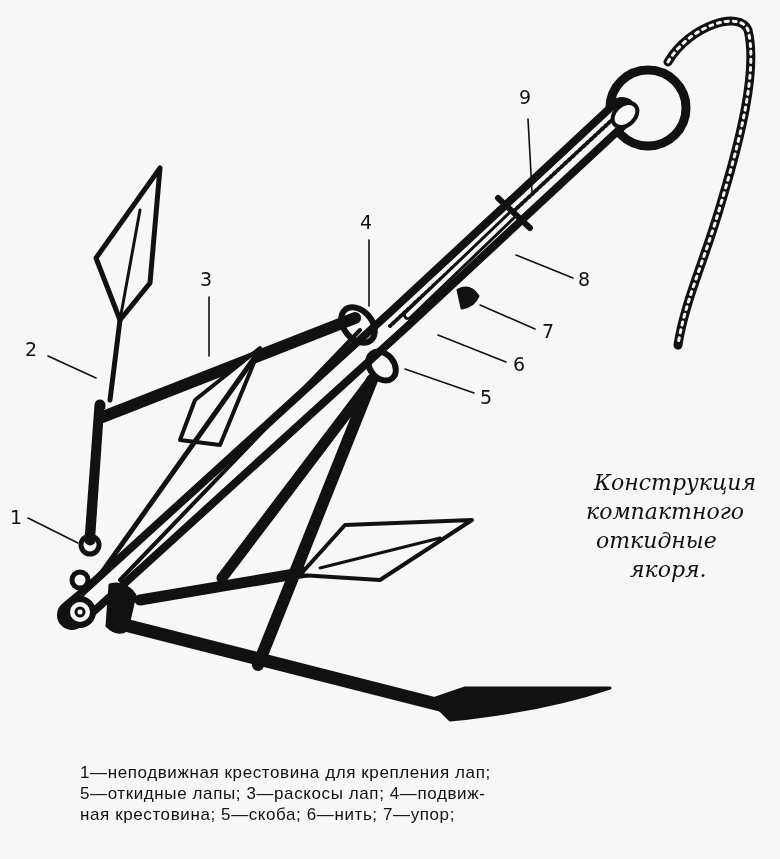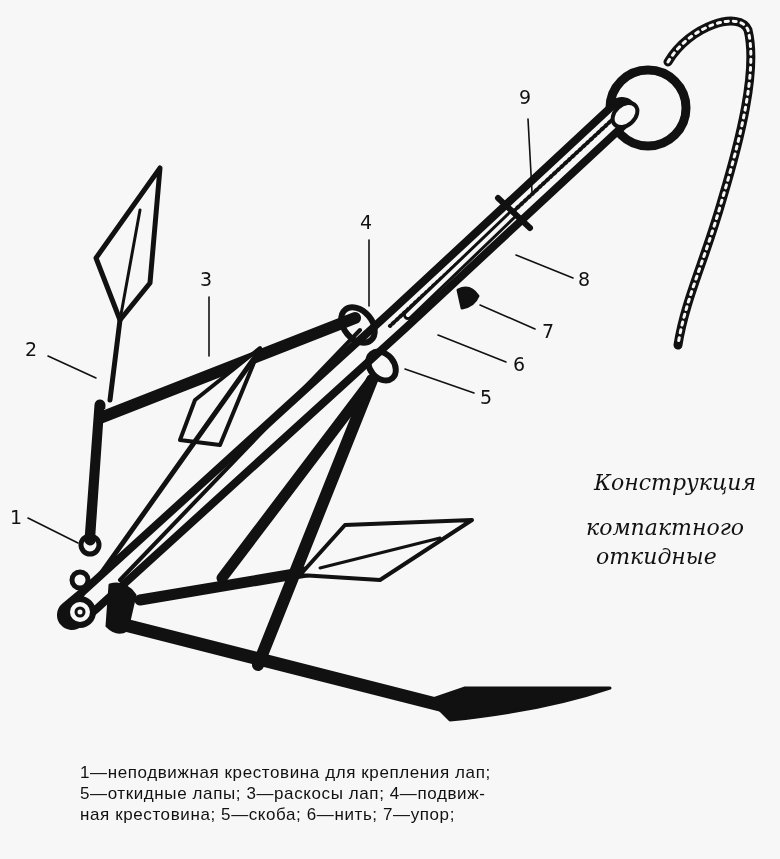--- a/index.html
+++ b/index.html
@@ -2,21 +2,21 @@
 <html><head>
   <meta charset="utf-8">
   <style>
     html, body { margin: 0; padding: 0; background: #f7f7f7; }
     body { width: 780px; height: 859px; position: relative; overflow: hidden; font-family: "DejaVu Sans", sans-serif; color: #111; }
     #figure { position: absolute; left: 0; top: 0; width: 780px; height: 750px; }
     .callout { position: absolute; font-family: "DejaVu Sans", sans-serif; font-size: 19px; color: #111; line-height: 1; }
     #caption { position: absolute; left: 576px; top: 468px; width: 200px; font-family: "DejaVu Serif", serif; font-style: italic; font-size: 22px; line-height: 29px; color: #111; }
     #caption div { white-space: nowrap; }
     #caption .l1 { padding-left: 6px; margin-left: 12px; }
-    #caption .l2 { padding-left: 10px; margin-top: 16px; }
+    #caption .l2 { padding-left: 10px; }
     #caption .l3 { padding-left: 20px; }
     #caption .l4 { padding-left: 54px; }
     #legend { position: absolute; left: 80px; top: 762px; width: 600px; font-family: "Liberation Sans", sans-serif; font-size: 17px; line-height: 21px; color: #111; letter-spacing: 0.6px; }
     #legend .row { white-space: nowrap; text-align: justify; }
   </style>
 </head>
 <body>
 
 <svg id="figure" viewBox="0 0 780 750" xmlns="http://www.w3.org/2000/svg">
   <g fill="none" stroke="#111" stroke-linecap="round" stroke-linejoin="round">
@@ -108,19 +108,20 @@
 <span class="callout" style="left:480px;top:388px;">5</span>
 <span class="callout" style="left:513px;top:355px;">6</span>
 <span class="callout" style="left:542px;top:322px;">7</span>
 <span class="callout" style="left:578px;top:270px;">8</span>
 <span class="callout" style="left:519px;top:88px;">9</span>
 
 <div id="caption">
   <div class="l1">Конструкция</div>
   <div class="l2">компактного</div>
   <div class="l3">откидные</div>
+  <div class="l4">якоря.</div>
 </div>
 
 <div id="legend">
   <div class="row">1—неподвижная крестовина для крепления лап;</div>
   <div class="row">5—откидные лапы; 3—раскосы лап; 4—подвиж-</div>
   <div class="row">ная крестовина; 5—скоба; 6—нить; 7—упор;</div>
 </div>
 
 </body></html>

